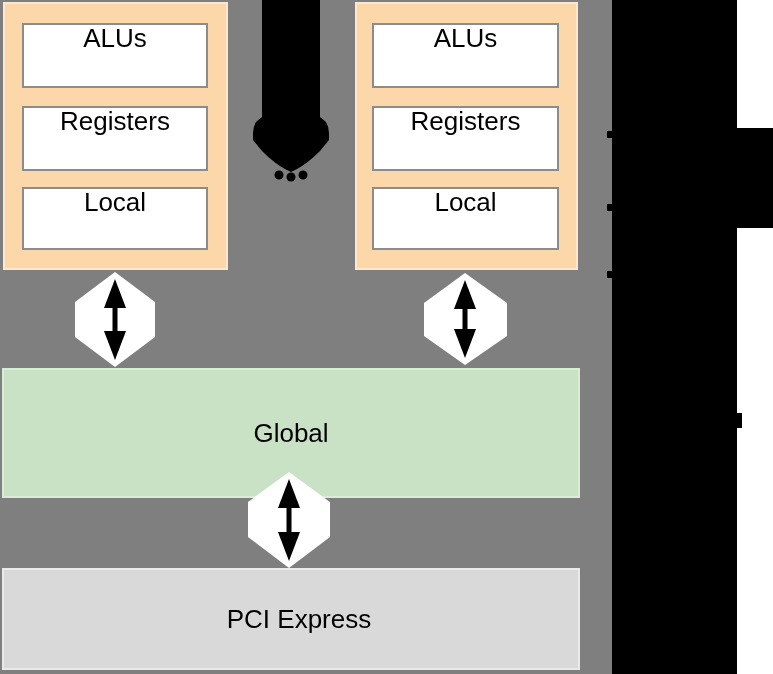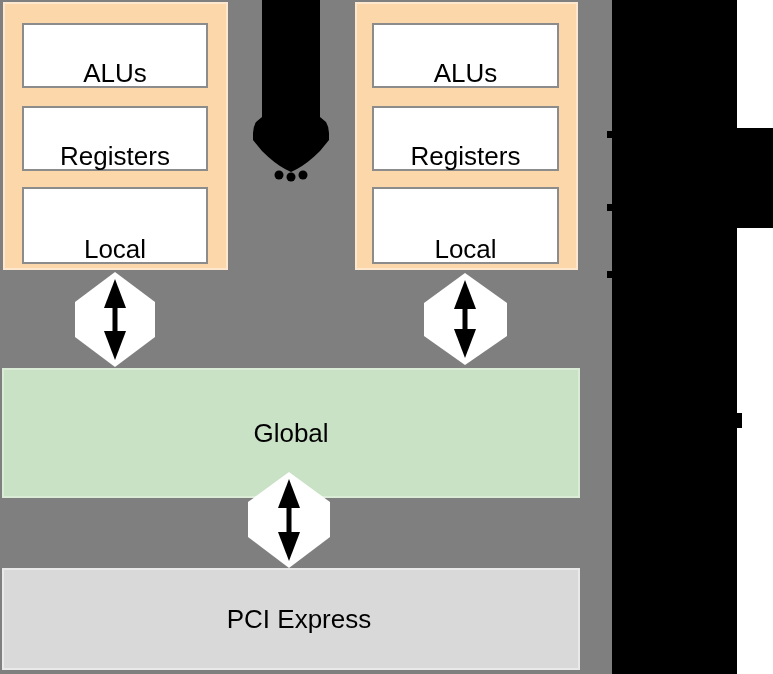--- a/index.html
+++ b/index.html
@@ -28,28 +28,28 @@
     border: 2px solid #fde8cf;
   }
   .unit-left  { left: 3px;   width: 225px; }
   .unit-right { left: 355px; width: 223px; }
 
   .mem-cell {
     position: absolute;
     background: #ffffff;
     border: 2px solid #8c8c8c;
     box-sizing: border-box;
-    display: flex; align-items: flex-end; justify-content: center;
+    display: flex; align-items: flex-start; justify-content: center;
     font-size: 26px; color: #000000; line-height: 1;
   }
   .unit-left  .mem-cell { left: 17px; width: 186px; }
   .unit-right .mem-cell { left: 15px; width: 187px; }
   .cell-0 { top: 19px;  height: 65px; }
   .cell-1 { top: 102px; height: 65px; }
-  .cell-2 { top: 183px; height: 77px; }
+  .cell-2 { top: 183px; height: 63px; }
 
   .global-box {
     left: 2px; top: 368px; width: 578px; height: 130px;
     background: #c9e1c5; border: 2px solid #daecd6;
     display: flex; align-items: center; justify-content: center;
     font-size: 26px; color: #000000;
   }
   .pci-box {
     left: 2px; top: 568px; width: 578px; height: 102px;
     background: #d9d9d9; border: 2px solid #e9e9e9;

